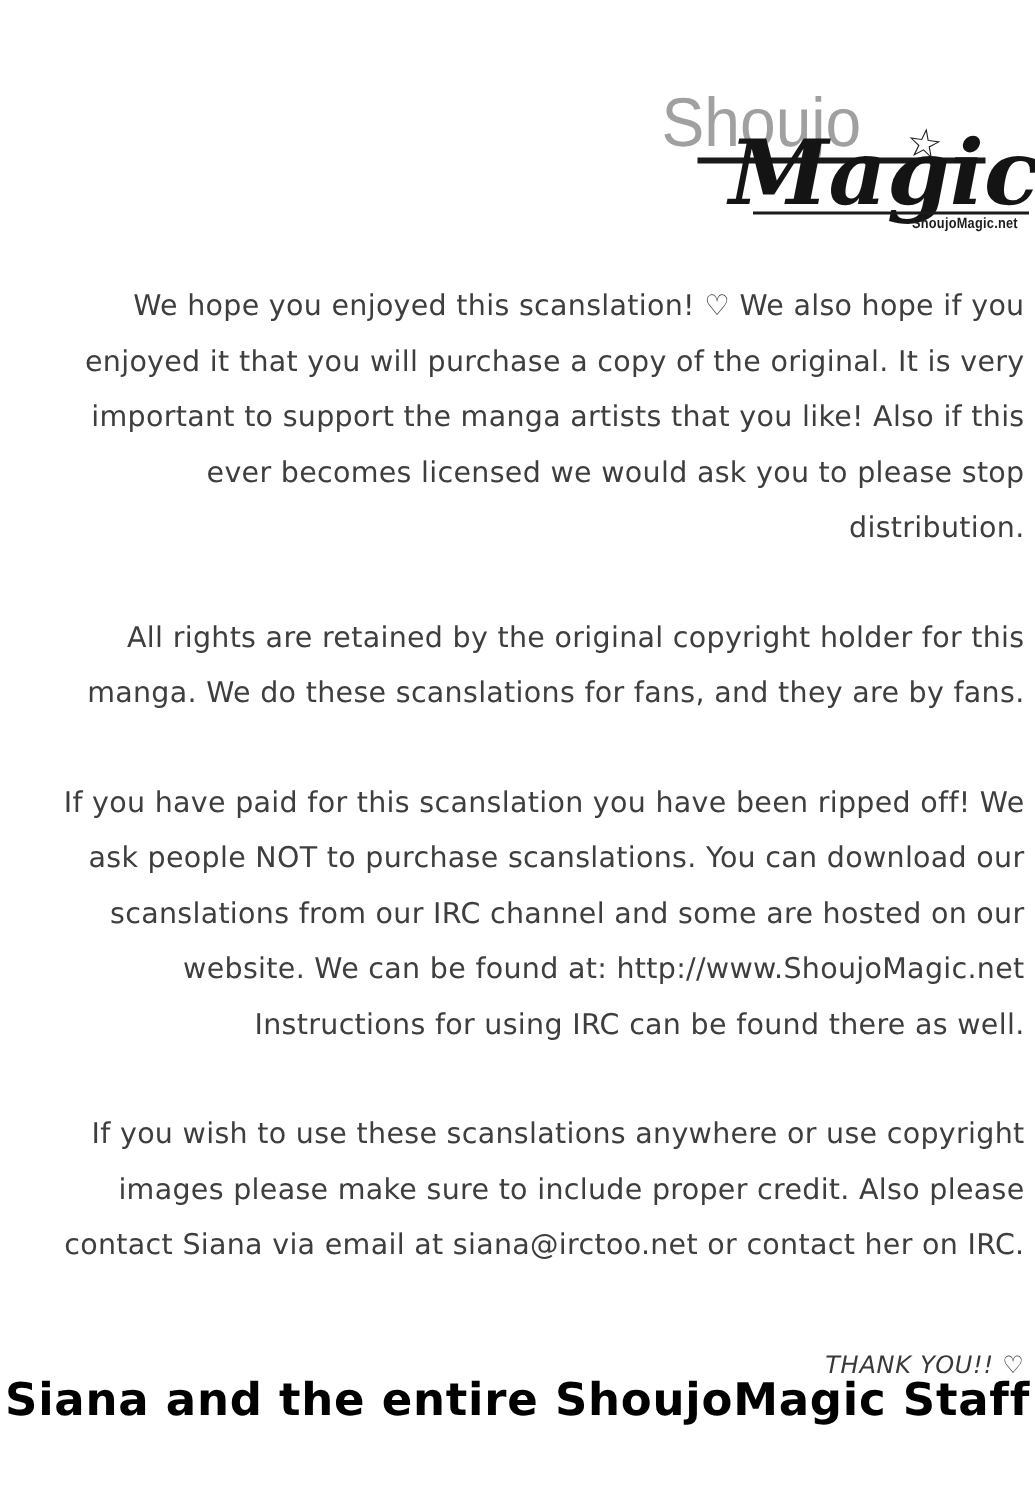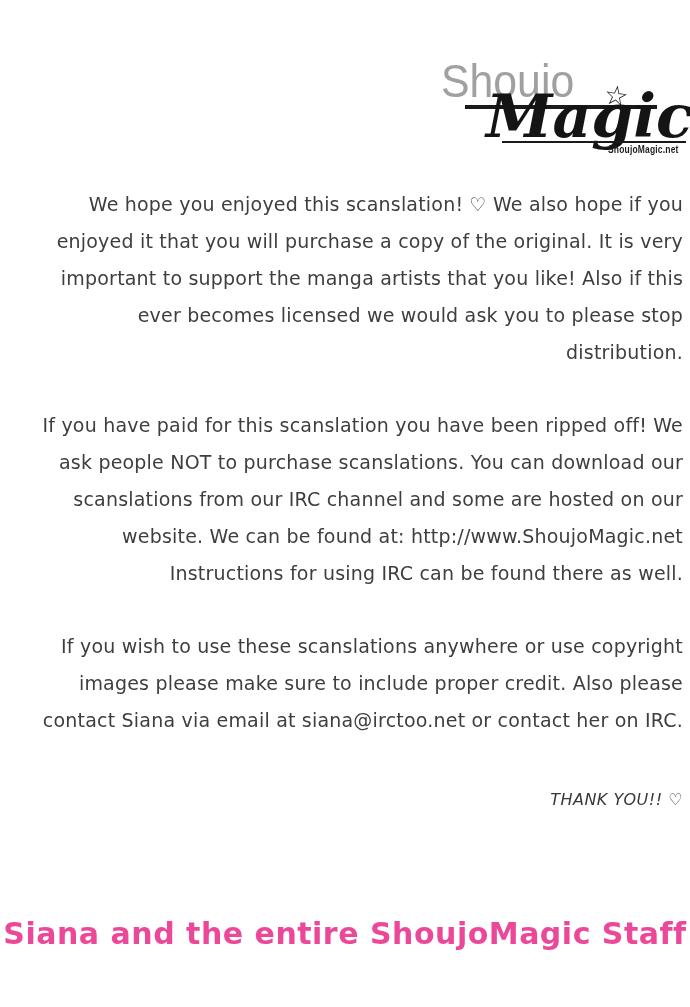--- a/index.html
+++ b/index.html
@@ -115,40 +115,41 @@
   .signature {
     position: absolute;
     left: 0;
     top: 886px;
     width: 100%;
     text-align: center;
     font-family: cursive, "DejaVu Sans", sans-serif;
     font-weight: bold;
     font-size: 30px;
     line-height: 40px;
-    color: #ec4899;
+    color: #000000;
     letter-spacing: 0.5px;
   }
 </style>
 </head>
 <body>
 
 <div class="page">
 
   <header class="logo">
     <span class="logo-shoujo">Shoujo</span>
     <span class="logo-rule-top"></span>
     <span class="logo-star">☆</span>
     <span class="logo-magic">Magic</span>
     <span class="logo-rule-bottom"></span>
     <span class="logo-site">ShoujoMagic.net</span>
   </header>
 
   <main class="note">
     <p>We hope you enjoyed this scanslation! ♡  We also hope if you enjoyed it that you will purchase a copy of the original. It is very important to support the manga artists that you like! Also if this ever becomes licensed we would ask you to please stop distribution.</p>
+    <p>All rights are retained by the original copyright holder for this manga. We do these scanslations for fans, and they are by fans.</p>
     <p>If you have paid for this scanslation you have been ripped off! We ask people NOT to purchase scanslations. You can download our scanslations from our IRC channel and some are hosted on our website. We can be found at: http://www.ShoujoMagic.net Instructions for using IRC can be found there as well.</p>
     <p>If you wish to use these scanslations anywhere or use copyright images please make sure to include proper credit. Also please contact Siana via email at siana@irctoo.net or contact her on IRC.</p>
     <p class="thanks">THANK YOU!! ♡</p>
   </main>
 
   <footer class="signature">Siana and the entire ShoujoMagic Staff</footer>
 
 </div>
 
 </body></html>

